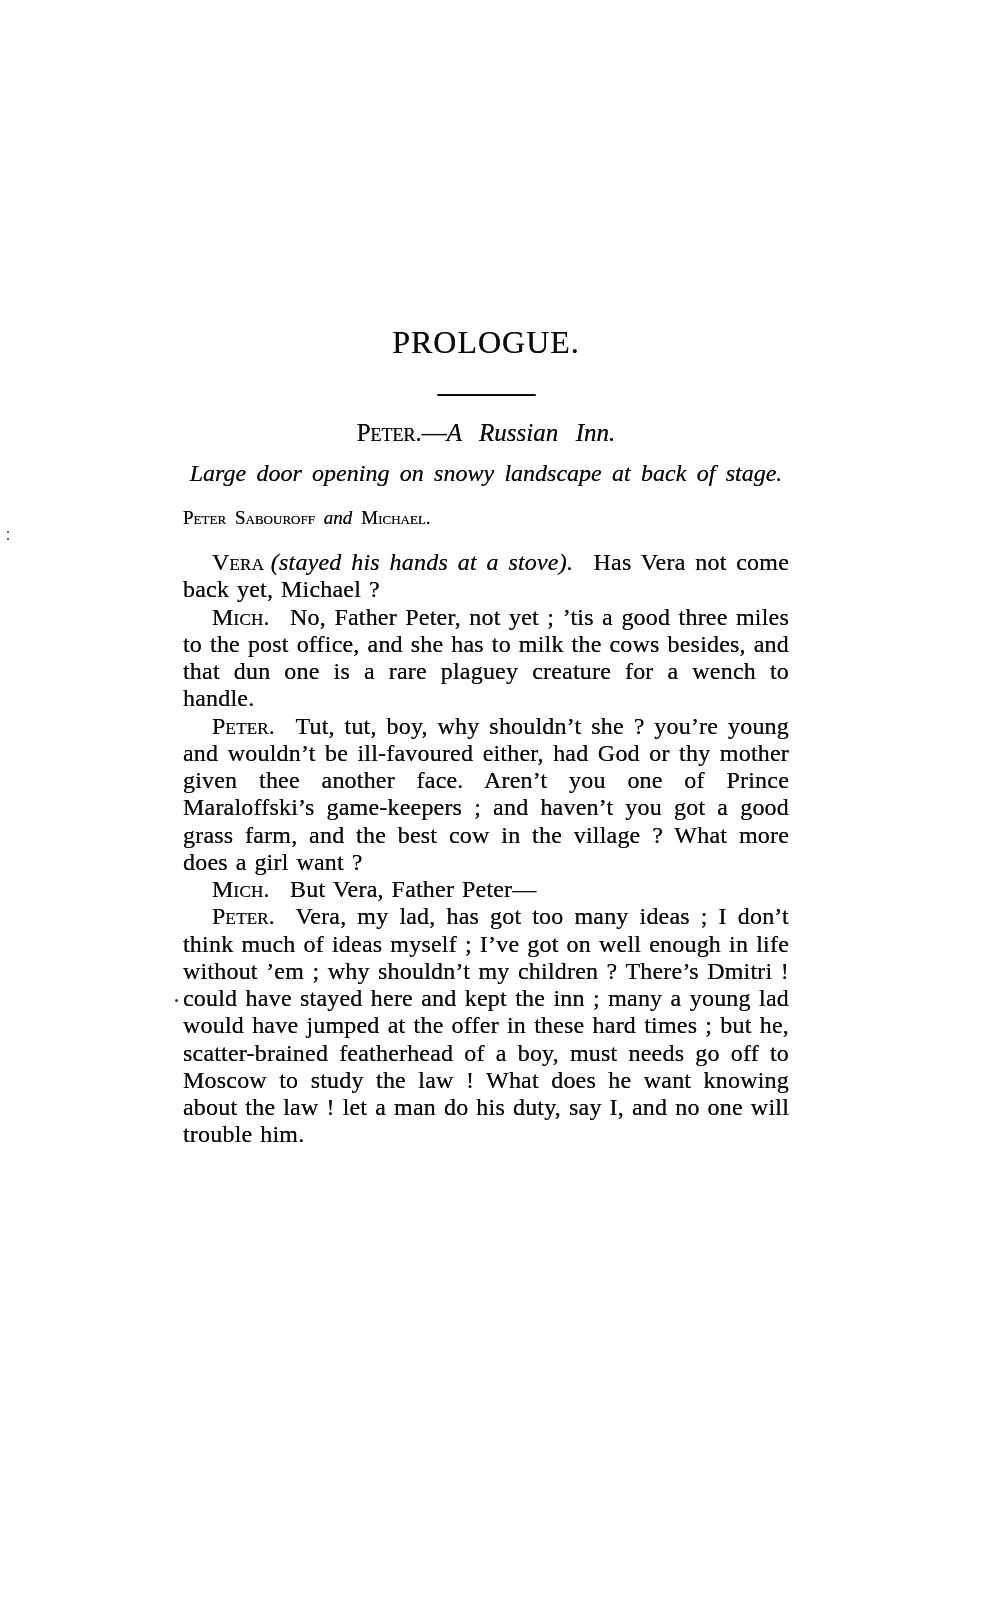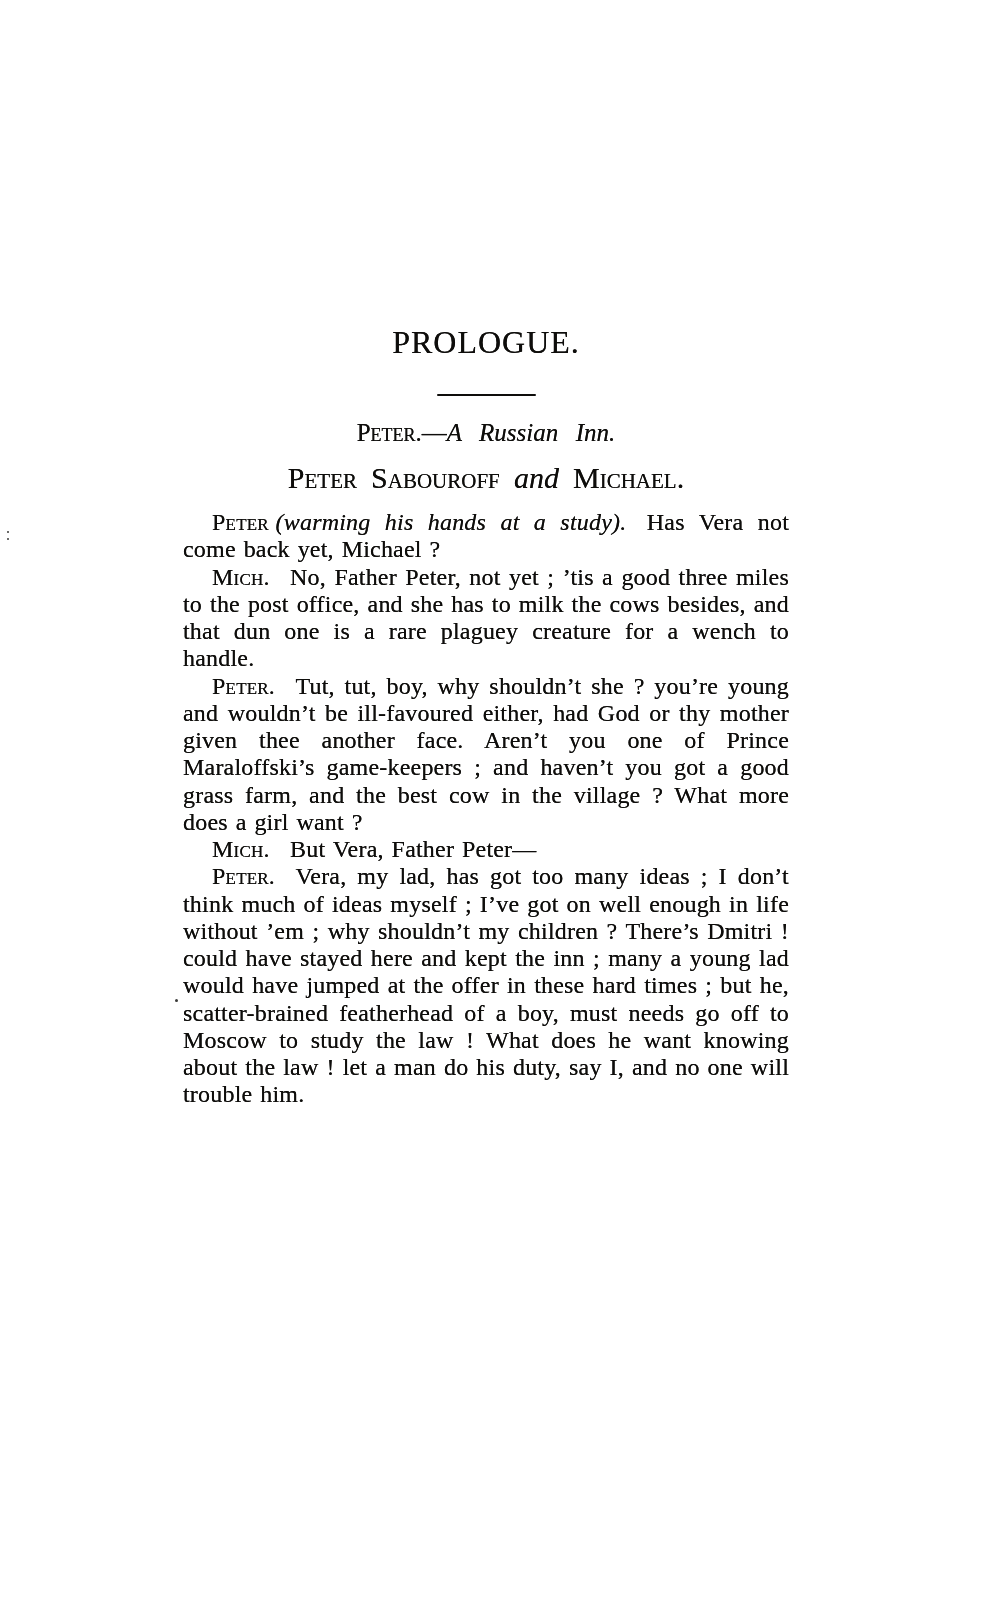--- a/index.html
+++ b/index.html
@@ -58,23 +58,22 @@
   .stage-direction {
     margin-top: 10px;
     font-size: 24px;
     line-height: 30px;
     text-align: center;
     font-style: italic;
     word-spacing: 0.18em;
   }
   .characters-line {
     margin-top: 15px;
-    font-size: 30px;
+    font-size: 19px;
     line-height: 30px;
-    text-align: center;
     word-spacing: 0.22em;
   }
   .characters-line .conj {
     font-style: italic;
     font-variant: normal;
   }
   .dialogue {
     margin-top: 16px;
     font-size: 24px;
     line-height: 27.25px;
@@ -117,26 +116,27 @@
   <div class="speck b"></div>
 
   <div class="content">
 
     <h1 class="page-title">PROLOGUE.</h1>
 
     <div class="divider"></div>
 
     <div class="scene-line"><span class="sc">Peter.</span><span>—</span><span class="scene-setting">A Russian Inn.</span></div>
 
+    <div class="stage-direction">Large door opening on snowy landscape at back of stage.</div>
 
     <div class="characters-line sc"><span>Peter Sabouroff</span> <span class="conj">and</span> <span>Michael.</span></div>
 
     <div class="dialogue">
 
-      <p class="para"><span class="speaker tight">Peter</span><span class="inline-dir">(warming his hands at a study).</span><span>Has Vera not come back yet, Michael&nbsp;?</span></p>
+      <p class="para"><span class="speaker tight">Vera</span><span class="inline-dir">(stayed his hands at a stove).</span><span>Has Vera not come back yet, Michael&nbsp;?</span></p>
 
       <p class="para"><span class="speaker">Mich.</span><span>No, Father Peter, not yet&nbsp;; ’tis a good three miles to the post office, and she has to milk the cows besides, and that dun one is a rare plaguey creature for a wench to handle.</span></p>
 
 
 
       <p class="para"><span class="speaker">Peter.</span><span>Tut, tut, boy, why shouldn’t she&nbsp;? you’re young and wouldn’t be ill-favoured either, had God or thy mother given thee another face. Aren’t you one of Prince Maraloffski’s game-keepers&nbsp;; and haven’t you got a good grass farm, and the best cow in the village&nbsp;? What more does a girl want&nbsp;?</span></p>
 
       <p class="para"><span class="speaker">Mich.</span><span>But Vera, Father Peter—</span></p>
 
       <p class="para"><span class="speaker">Peter.</span><span>Vera, my lad, has got too many ideas&nbsp;; I don’t think much of ideas myself&nbsp;; I’ve got on well enough in life without ’em&nbsp;; why shouldn’t my children&nbsp;? There’s Dmitri&nbsp;! could have stayed here and kept the inn&nbsp;; many a young lad would have jumped at the offer in these hard times&nbsp;; but he, scatter-brained featherhead of a boy, must needs go off to Moscow to study the law&nbsp;! What does he want knowing about the law&nbsp;! let a man do his duty, say I, and no one will trouble him.</span></p>

